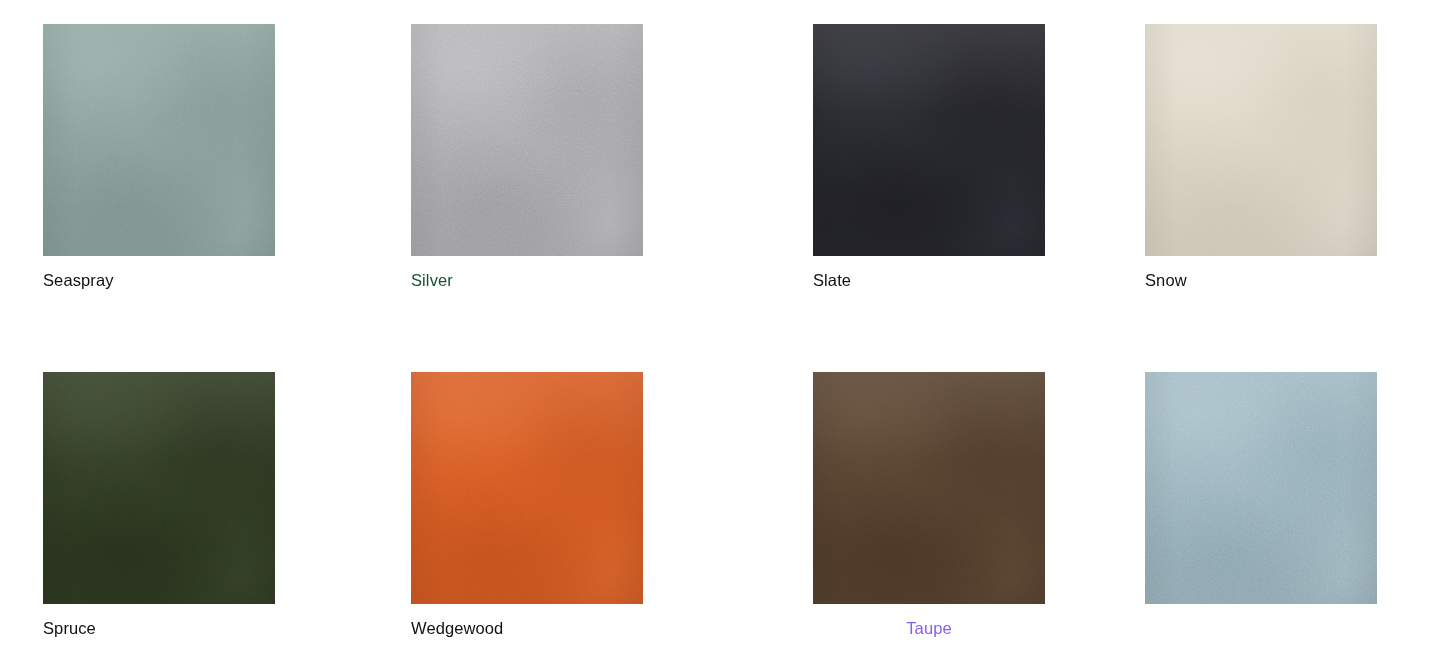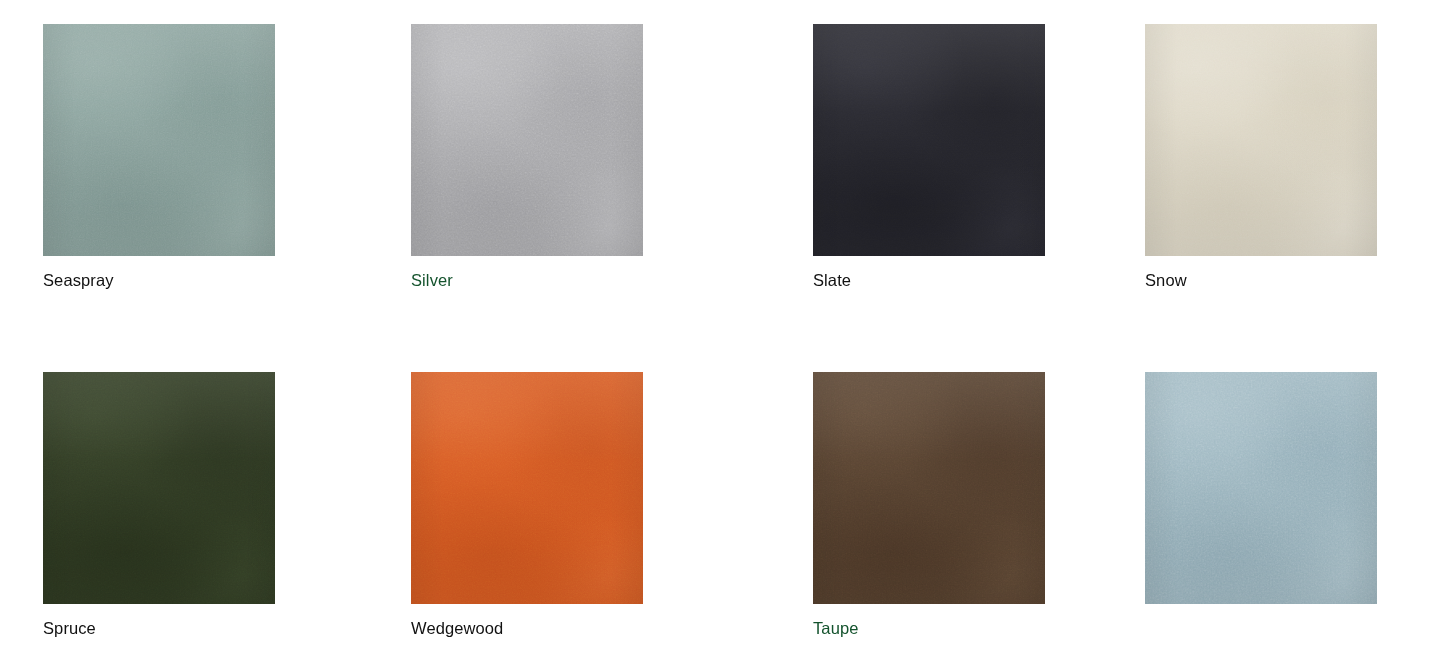--- a/index.html
+++ b/index.html
@@ -186,21 +186,21 @@
           <svg xmlns="http://www.w3.org/2000/svg" viewBox="0 0 232 232" preserveAspectRatio="none">
             <filter id="n6" x="0" y="0" width="100%" height="100%">
               <feTurbulence type="fractalNoise" baseFrequency="0.75" numOctaves="4" seed="13" stitchTiles="stitch"></feTurbulence>
               <feColorMatrix type="saturate" values="0"></feColorMatrix>
             </filter>
             <rect width="232" height="232" filter="url(#n6)" opacity="0.2"></rect>
           </svg>
         </div>
         <div class="sheen" style="background-image: linear-gradient(rgba(255, 255, 255, 0.1) 0%, rgba(255, 255, 255, 0.02) 38%, rgba(0, 0, 0, 0.03) 75%, rgba(0, 0, 0, 0.07) 100%), linear-gradient(90deg, rgba(0, 0, 0, 0.05) 0%, rgba(255, 255, 255, 0) 14%, rgba(255, 255, 255, 0) 86%, rgba(0, 0, 0, 0.05) 100%);"></div>
       </div>
-      <div class="swatch-label" style="color: #14532d;">Taupe</div>
+      <div class="swatch-label" style="color: #8b5cf6; text-align: center;">Taupe</div>
     </div>
     <div class="swatch-card col-3 row-1">
       <div class="swatch-chip" style="background-color: rgb(156, 182, 192);">
         <div class="mottle" style="background-image: radial-gradient(60% 45% at 22% 18%, rgb(173, 196, 205) 0%, rgba(255, 255, 255, 0) 72%), radial-gradient(55% 50% at 78% 32%, rgb(138, 166, 178) 0%, rgba(255, 255, 255, 0) 70%), radial-gradient(70% 40% at 35% 78%, rgb(138, 166, 178) 0%, rgba(255, 255, 255, 0) 75%), radial-gradient(45% 38% at 85% 88%, rgb(173, 196, 205) 0%, rgba(255, 255, 255, 0) 72%); opacity: 0.55;"></div>
         <div class="grain" style="mix-blend-mode: overlay;">
           <svg xmlns="http://www.w3.org/2000/svg" viewBox="0 0 232 232" preserveAspectRatio="none">
             <filter id="n7" x="0" y="0" width="100%" height="100%">
               <feTurbulence type="fractalNoise" baseFrequency="0.62" numOctaves="4" seed="18" stitchTiles="stitch"></feTurbulence>
               <feColorMatrix type="saturate" values="0"></feColorMatrix>
             </filter>

